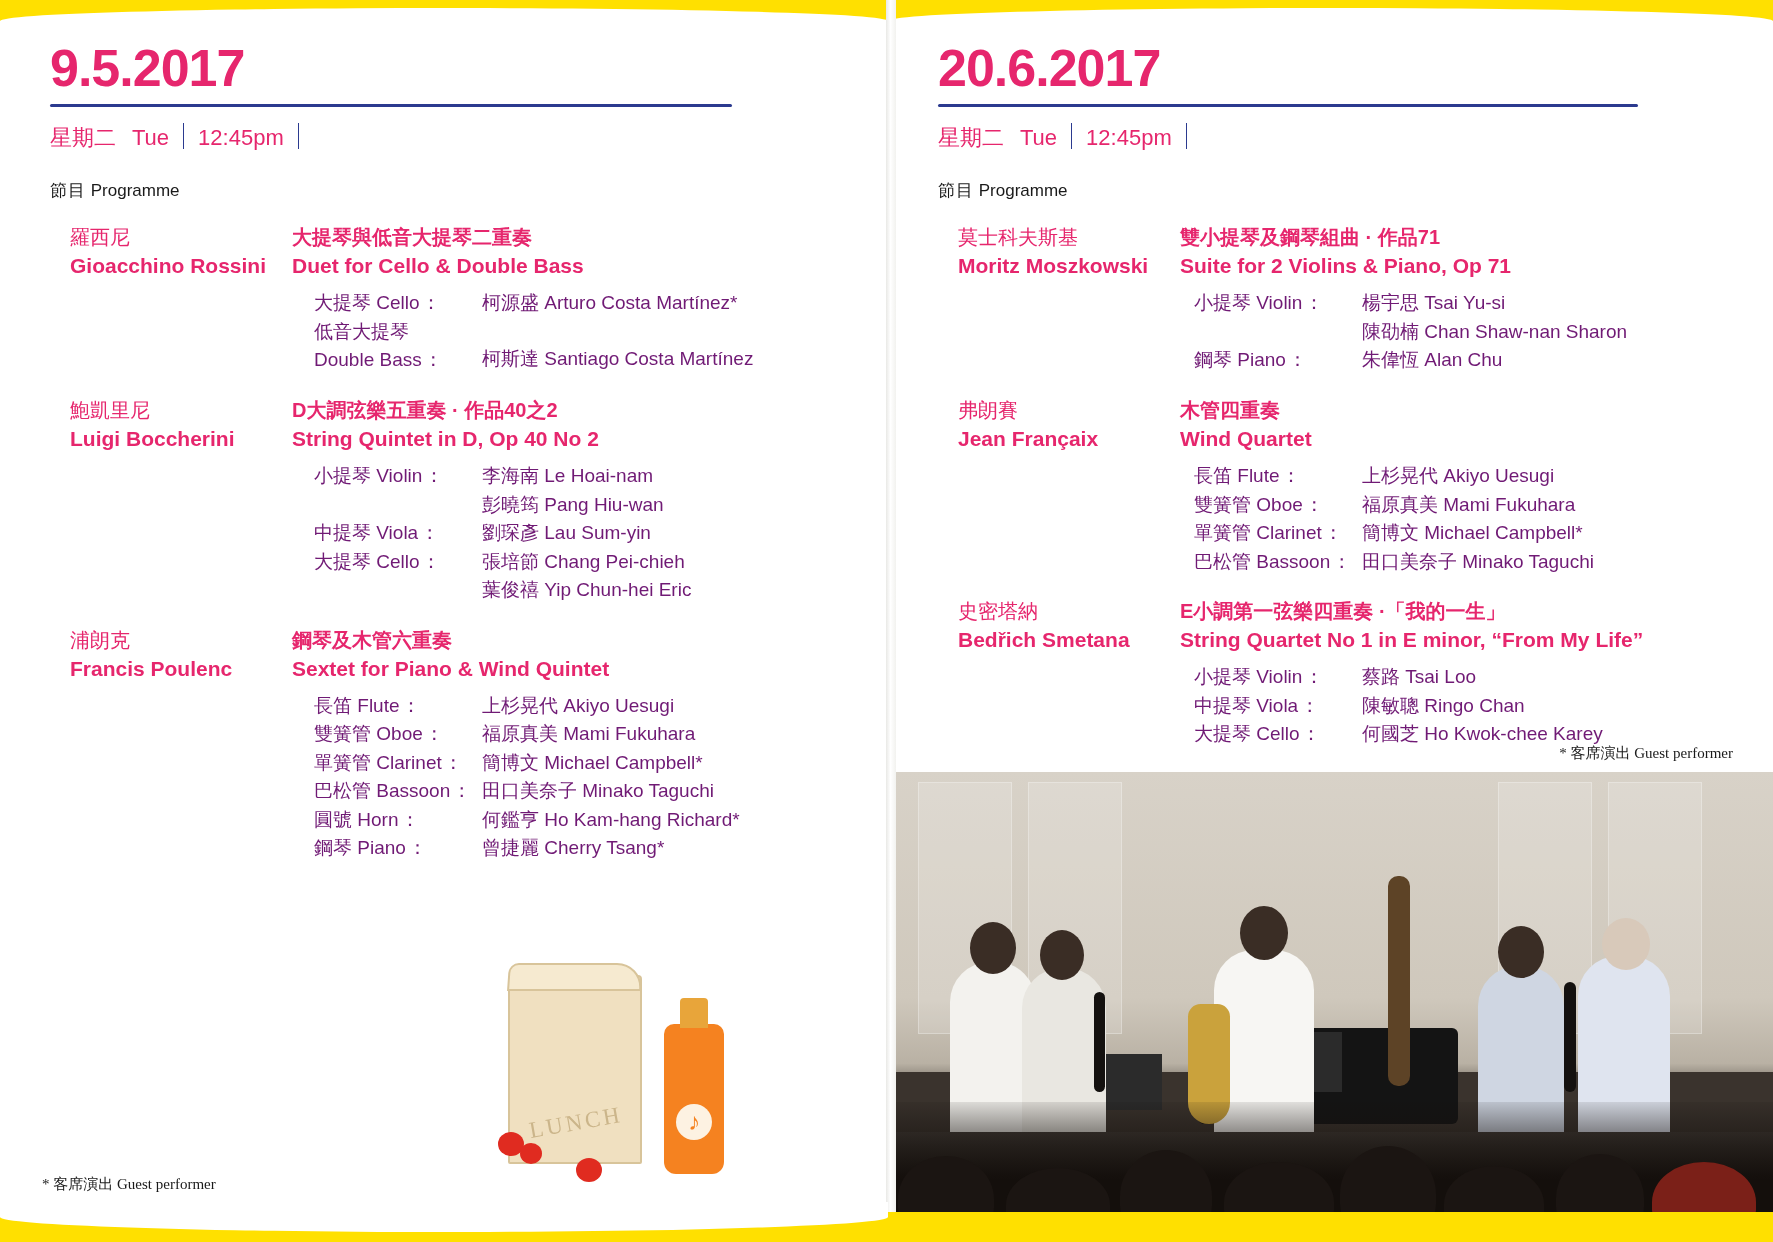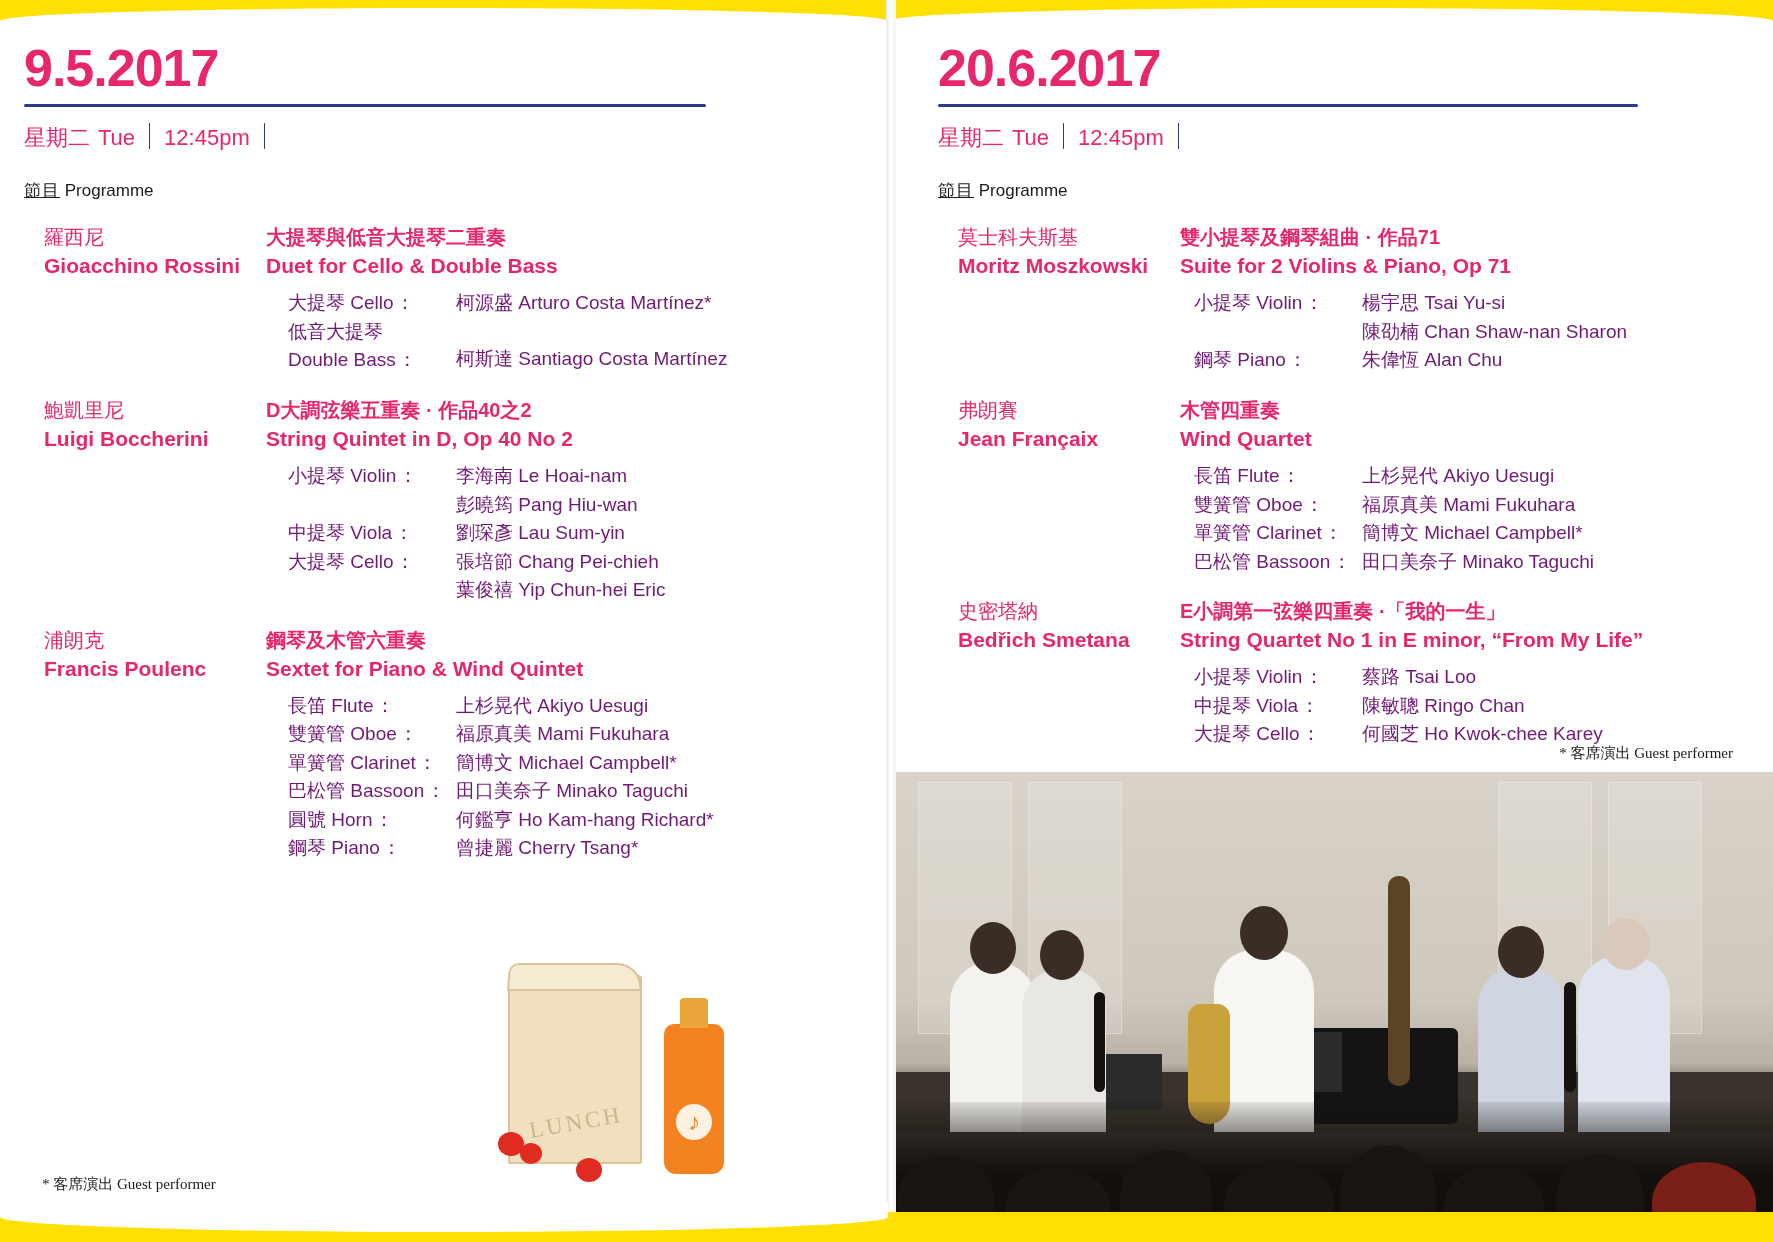--- a/index.html
+++ b/index.html
@@ -69,21 +69,21 @@
     background: #ffffff;
     border-radius: 0 0 100% 100% / 0 0 100% 100%;
   }
   .page-right .band-bottom::before { background: transparent; }
 
   .content {
     position: relative;
     z-index: 3;
     padding: 0 40px;
   }
-  .page-left .content { padding-left: 24px; }
+  .page-left .content { padding-left: 50px; }
   .page-right .content { padding-left: 50px; }
 
   .date {
     color: #e6266d;
     font-size: 52px;
     font-weight: bold;
     letter-spacing: -1px;
     margin-top: 42px;
     line-height: 1;
   }
@@ -97,38 +97,38 @@
   .page-right .rule { width: 700px; }
 
   .daytime {
     margin-top: 12px;
     display: flex;
     align-items: baseline;
     color: #e6266d;
     font-size: 22px;
   }
   .daytime .cn { font-size: 22px; }
-  .daytime .en { margin-left: 8px; font-size: 22px; }
+  .daytime .en { margin-left: 16px; font-size: 22px; }
   .daytime .sep {
     display: inline-block;
     width: 1px;
     height: 26px;
     background: #2b3a8f;
     margin: 0 14px;
     position: relative;
     top: 4px;
   }
   .daytime .time { font-size: 22px; }
 
   .prog-label {
     margin-top: 26px;
     font-size: 17px;
     color: #1a1a1a;
   }
-  .prog-label .cn { letter-spacing: 1px; text-decoration: underline; }
+  .prog-label .cn { letter-spacing: 1px; }
 
   .work {
     display: flex;
     margin-top: 22px;
     margin-left: 20px;
   }
   .composer {
     width: 222px;
     flex: 0 0 222px;
     color: #e6266d;

